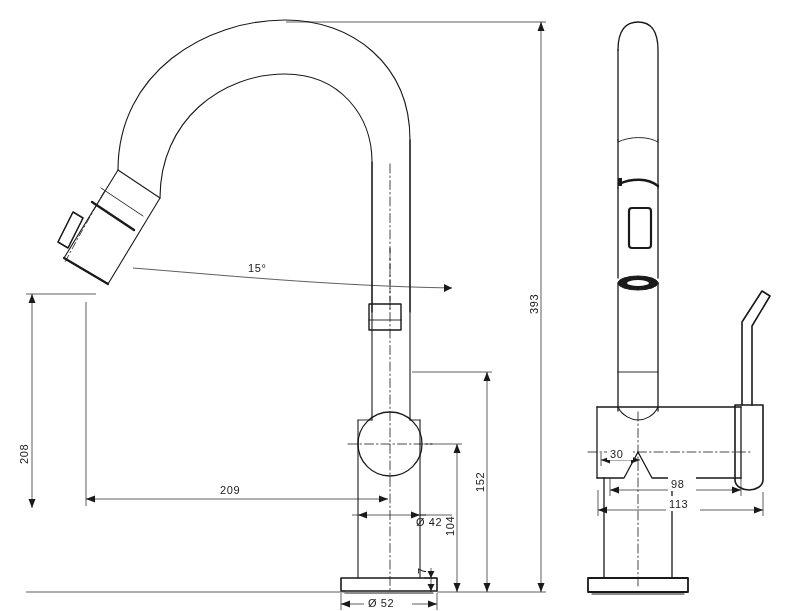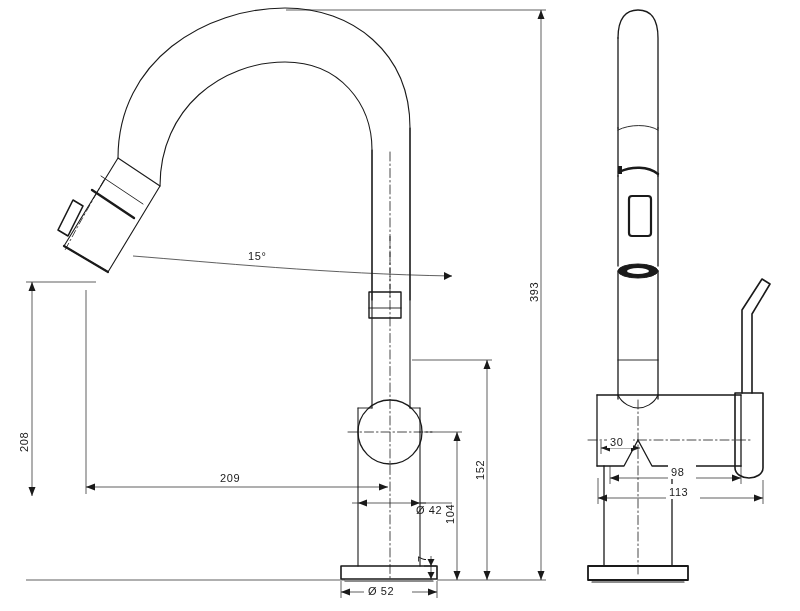--- a/index.html
+++ b/index.html
@@ -1,21 +1,21 @@
 <!DOCTYPE html>
 <html><head>
 <meta charset="utf-8">
 <title>Faucet Technical Drawing</title>
 <style>
   html,body{margin:0;padding:0;background:#ffffff;}
   body{
     font-family:"Liberation Sans", sans-serif;
     width:800px;height:611px;overflow:hidden;position:relative;
   }
-  #drawing-root{position:absolute;left:0;top:0;width:800px;height:574px;background:#fff;border-radius:15px;}
+  #drawing-root{position:absolute;left:0;top:12px;width:800px;height:574px;background:#fff;border-radius:15px;}
   svg{display:block;}
   .dimtext{
     font-family:"Liberation Sans", sans-serif;
     font-size:11px;
     fill:#1a1a1a;
     letter-spacing:0.6px;
   }
   .dimtext-rot{
     font-family:"Liberation Sans", sans-serif;
     font-size:11px;

